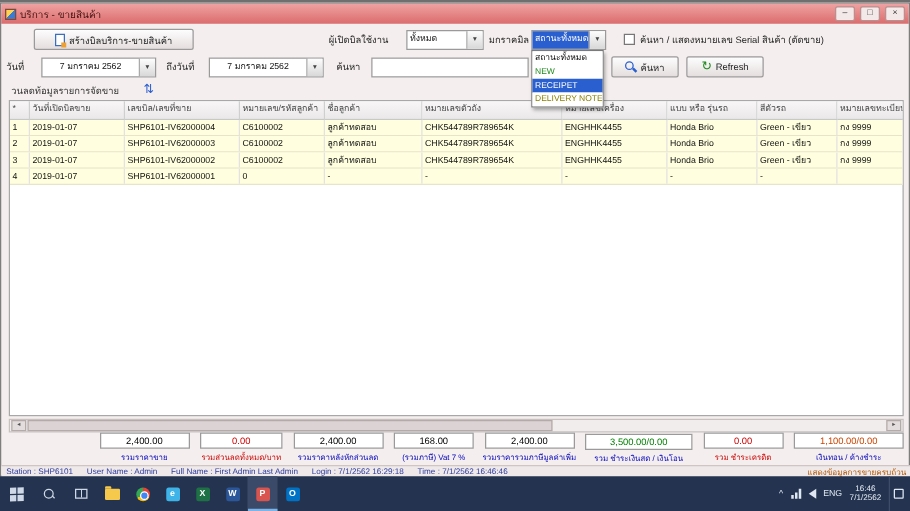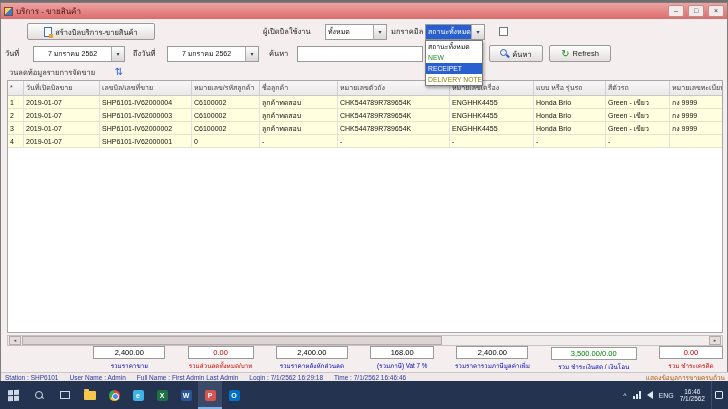--- a/index.html
+++ b/index.html
@@ -107,20 +107,21 @@
   <div class="combo" style="left:324px;top:21px;width:62px;">
     <div class="combo-text">ทั้งหมด</div>
     <div class="combo-arrow">▾</div>
   </div>
   <div class="lbl" style="left:390px;top:21px;">มกราคมิล</div>
   <div class="combo" style="left:424px;top:21px;width:60px;">
     <div class="combo-text selected">สถานะทั้งหมด</div>
     <div class="combo-arrow">▾</div>
   </div>
   <div class="cb" style="left:498px;top:24px;"></div>
+  <div class="lbl" style="left:511px;top:21px;">ค้นหา / แสดงหมายเลข Serial สินค้า (ตัดขาย)</div>
 
   <div class="lbl" style="left:4px;top:43px;">วันที่</div>
   <div class="combo" style="left:32px;top:43px;width:92px;">
     <div class="combo-text" style="text-align:center;">7 มกราคม 2562</div>
     <div class="combo-arrow">▾</div>
   </div>
   <div class="lbl" style="left:132px;top:43px;">ถึงวันที่</div>
   <div class="combo" style="left:166px;top:43px;width:92px;">
     <div class="combo-text" style="text-align:center;">7 มกราคม 2562</div>
     <div class="combo-arrow">▾</div>
@@ -244,20 +245,24 @@
         <div class="sum-label" style="color: rgb(0, 0, 187);">รวมราคารวมภาษีมูลค่าเพิ่ม</div>
       </div>
       <div class="sum-cell" style="width: 86px; justify-content: flex-end;">
         <div class="sum-value" style="color: rgb(0, 128, 0);">3,500.00/0.00</div>
         <div class="sum-label" style="color: rgb(0, 0, 187);">รวม ชำระเงินสด / เงินโอน</div>
       </div>
       <div class="sum-cell" style="width: 64px;">
         <div class="sum-value" style="color: rgb(204, 0, 0);">0.00</div>
         <div class="sum-label" style="color: rgb(204, 0, 0);">รวม ชำระเครดิต</div>
       </div>
+      <div class="sum-cell" style="width: 88px;">
+        <div class="sum-value" style="color: rgb(204, 68, 0);">1,100.00/0.00</div>
+        <div class="sum-label" style="color: rgb(0, 0, 187);">เงินทอน / ค้างชำระ</div>
+      </div>
     </div>
 
   <div class="statusbar">
     <span>Station : SHP6101</span>
       <span>User Name : Admin</span>
       <span>Full Name : First Admin Last Admin</span>
       <span>Login : 7/1/2562 16:29:18</span>
       <span>Time : 7/1/2562 16:46:46</span>
       <span class="status-right">แสดงข้อมูลการขายครบถ้วน</span>
   </div>

